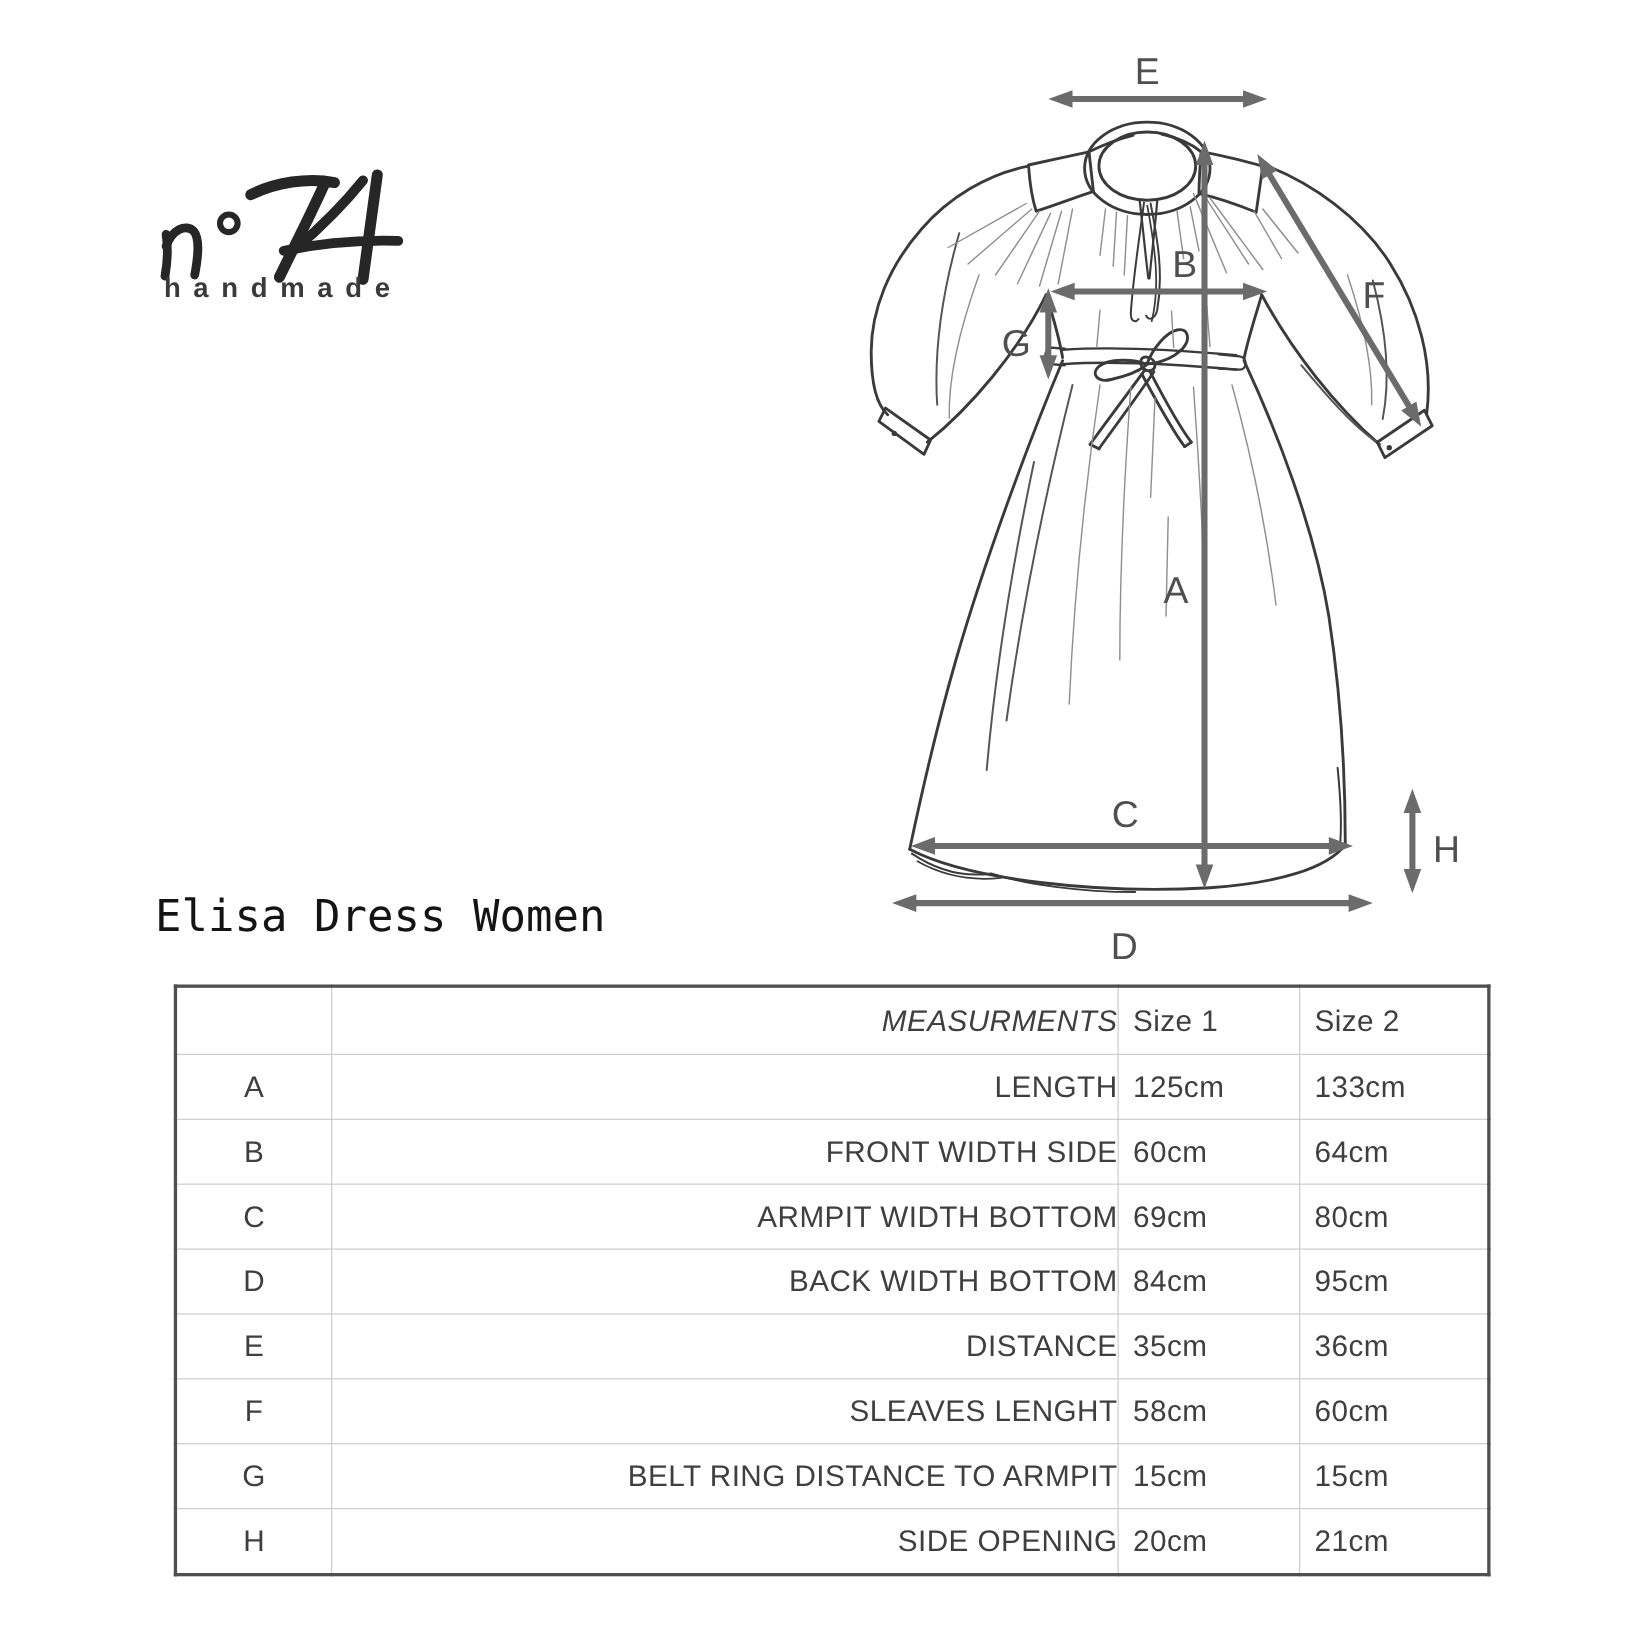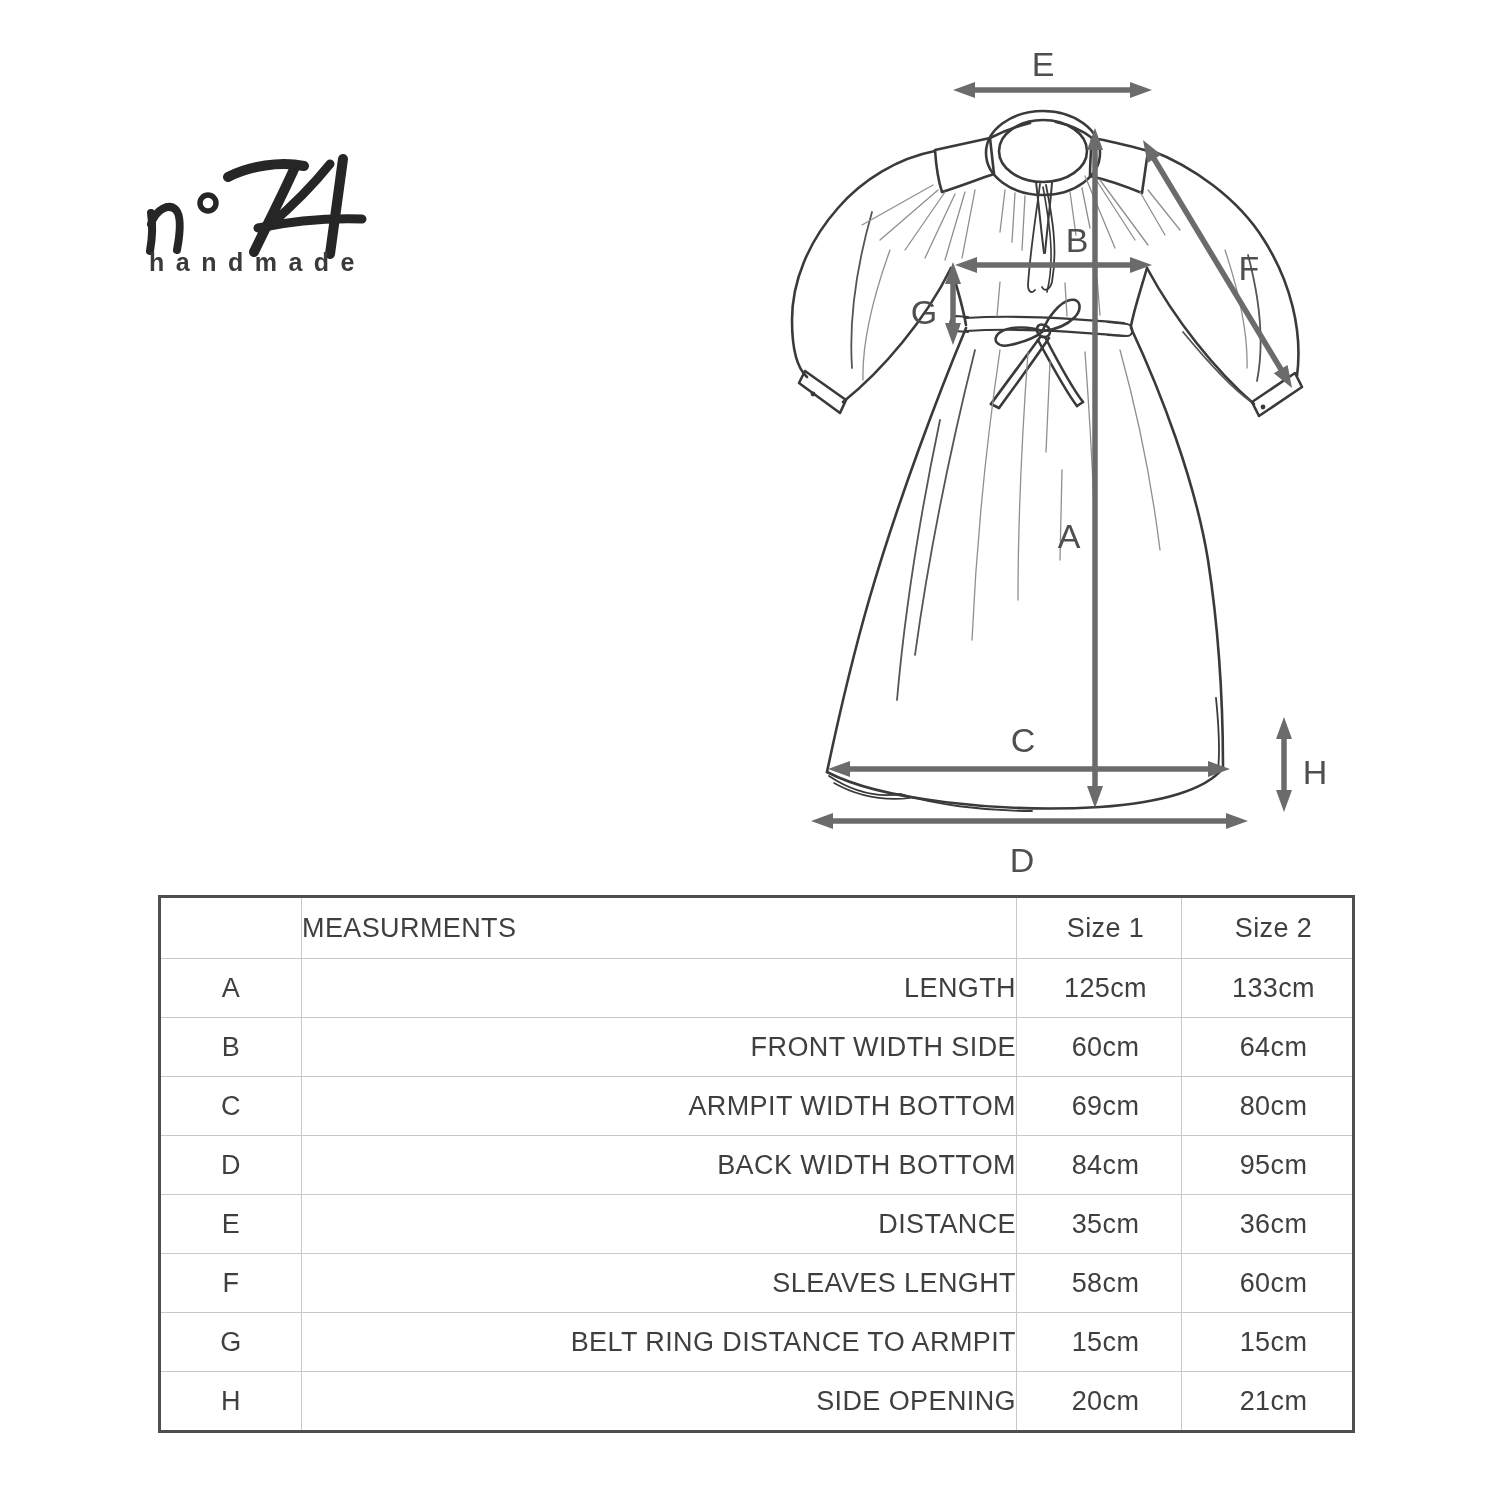--- a/index.html
+++ b/index.html
@@ -12,22 +12,22 @@
   .title{position:absolute;left:141px;top:810px;font-family:"DejaVu Sans Mono",monospace;
          font-size:40px;color:#141414;white-space:nowrap;}
   table.size-table{position:absolute;left:158px;top:895px;width:1194px;border-collapse:collapse;
          table-layout:fixed;color:#3f3f3f;font-size:27px;font-weight:400;letter-spacing:0.4px;
          border:3px solid #4f4f4f;}
   table.size-table th, table.size-table td{border:1px solid #c8c8c8;padding:0;font-weight:400;}
   table.size-table thead th{height:60px;}
   table.size-table tbody td{height:58px;}
   .col-letter{text-align:center;}
   .col-measurement{text-align:right;padding-left:14px !important;}
-  .col-size1,.col-size2{text-align:center;padding-left:13px !important;}
-  th.col-measurement{text-align:left;padding-left:0 !important;}
+  .col-size1,.col-size2{text-align:left;padding-left:13px !important;}
+  th.col-measurement{text-align:right;padding-left:0 !important;font-style:italic;}
 </style>
 </head>
 <body>
 
 <div class="stage">
 
   <svg class="art" width="1500" height="1500" viewBox="0 0 1500 1500">
 
     <g stroke="#262626" fill="none" stroke-linecap="round" stroke-linejoin="round">
       <path d="M151,213 C153,226 152,240 150,251" stroke-width="8"></path>
@@ -197,20 +197,21 @@
       <text x="924" y="324">G</text>
       <text x="1315" y="784">H</text>
     </g>
   </svg>
 
   <div>
     <span class="sr-only">n°74</span>
     <div class="logo-sub">handmade</div>
   </div>
 
+  <div class="title">Elisa Dress Women</div>
 
   <table class="size-table">
     <colgroup>
       <col style="width:142px">
         <col style="width:715px">
         <col style="width:165px">
         <col style="width:172px">
     </colgroup>
     <thead>
       <tr>

